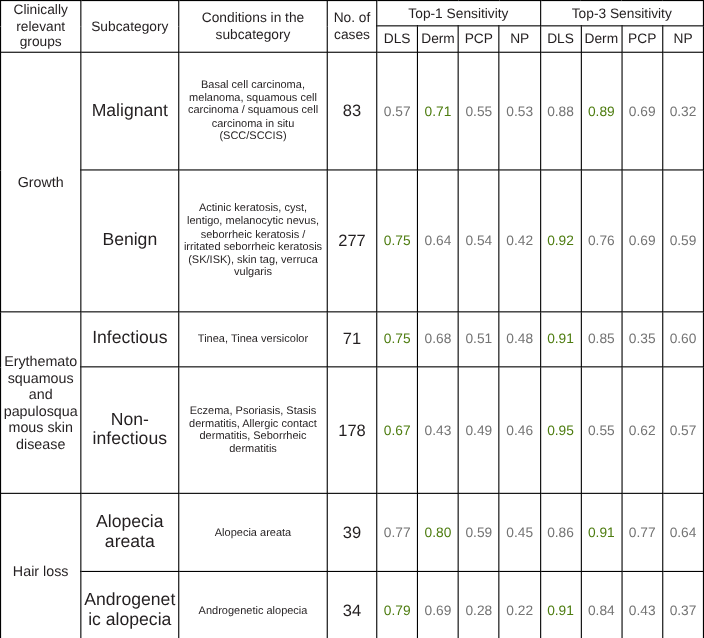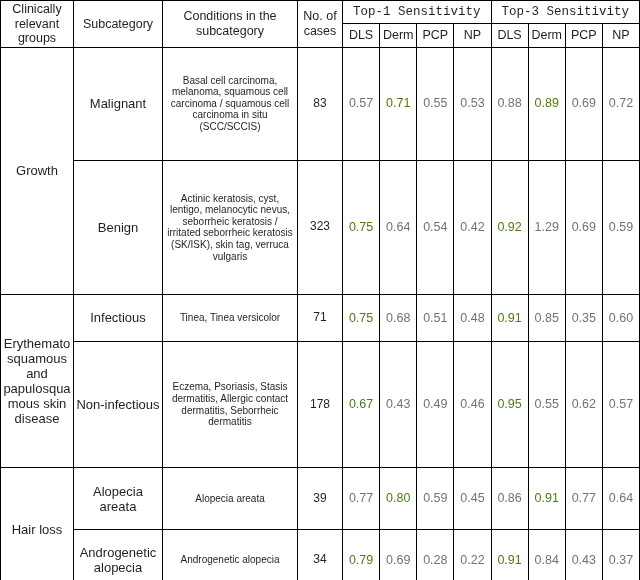--- a/index.html
+++ b/index.html
@@ -26,43 +26,43 @@
     text-align: center;
     vertical-align: middle;
     font-weight: normal;
     padding: 1px 2px;
     line-height: 1.16;
     word-wrap: break-word;
     overflow-wrap: break-word;
   }
   
   .col-group   { width: 68px;  font-size: 12.5px; }
-  .col-sub     { width: 84px;  font-size: 13px; }
+  .col-sub     { width: 84px;  font-size: 16px; }
   .col-cond    { width: 130px; font-size: 12.5px; }
   .col-cases   { width: 40px;  font-size: 12.5px; }
   .col-metric  { width: 39.5px; font-size: 12.5px; margin-top: 48px; }
 
   
   .hdr-main { font-size: 12.5px; }
-  .hdr-top  { font-size: 12.5px; font-family: Liberation Mono, monospace; }
+  .hdr-top  { font-size: 12.5px; }
   .hdr-sub  { font-size: 12.5px; }
 
   
   .val {
     font-size: 12.5px;
     color: #737373;
   }
   .val.best {
     font-weight: bold;
     color: #4d7c0f;
   }
   .sep-right  { border-right-width: 2px; }
   .sep-bottom { border-bottom-width: 2px; }
 
-  .cases { font-size: 12px; }
+  .cases { font-size: 15px; }
   .grouplabel { font-size: 13px; }
   .condlist { font-size: 10px; }
 </style>
 </head>
 <body>
 
 <table id="sensitivity-table">
   <thead>
     <tr>
       <th class="col-group hdr-main" rowspan="2">Clinically relevant groups</th>
@@ -89,32 +89,32 @@
         <td class="col-sub">Malignant</td>
         <td class="col-cond condlist">Basal cell carcinoma, melanoma, squamous cell carcinoma / squamous cell carcinoma in situ (SCC/SCCIS)</td>
         <td class="col-cases cases sep-right">83</td>
         <td class="col-metric val">0.57</td>
         <td class="col-metric val best">0.71</td>
         <td class="col-metric val">0.55</td>
         <td class="col-metric val sep-right">0.53</td>
         <td class="col-metric val">0.88</td>
         <td class="col-metric val best">0.89</td>
         <td class="col-metric val">0.69</td>
-        <td class="col-metric val">0.72</td>
+        <td class="col-metric val">0.32</td>
       </tr>
       <tr>
         <td class="col-sub sep-bottom">Benign</td>
         <td class="col-cond condlist sep-bottom">Actinic keratosis, cyst, lentigo, melanocytic nevus, seborrheic keratosis / irritated seborrheic keratosis (SK/ISK), skin tag, verruca vulgaris</td>
-        <td class="col-cases cases sep-right sep-bottom">323</td>
+        <td class="col-cases cases sep-right sep-bottom">277</td>
         <td class="col-metric val best sep-bottom">0.75</td>
         <td class="col-metric val sep-bottom">0.64</td>
         <td class="col-metric val sep-bottom">0.54</td>
         <td class="col-metric val sep-right sep-bottom">0.42</td>
         <td class="col-metric val best sep-bottom">0.92</td>
-        <td class="col-metric val sep-bottom">1.29</td>
+        <td class="col-metric val sep-bottom">0.76</td>
         <td class="col-metric val sep-bottom">0.69</td>
         <td class="col-metric val sep-bottom">0.59</td>
       </tr>
       <tr>
         <td class="col-group grouplabel sep-bottom" rowspan="2">Erythematosquamous and papulosquamous skin disease</td>
         <td class="col-sub">Infectious</td>
         <td class="col-cond condlist">Tinea, Tinea versicolor</td>
         <td class="col-cases cases sep-right">71</td>
         <td class="col-metric val best">0.75</td>
         <td class="col-metric val">0.68</td>

